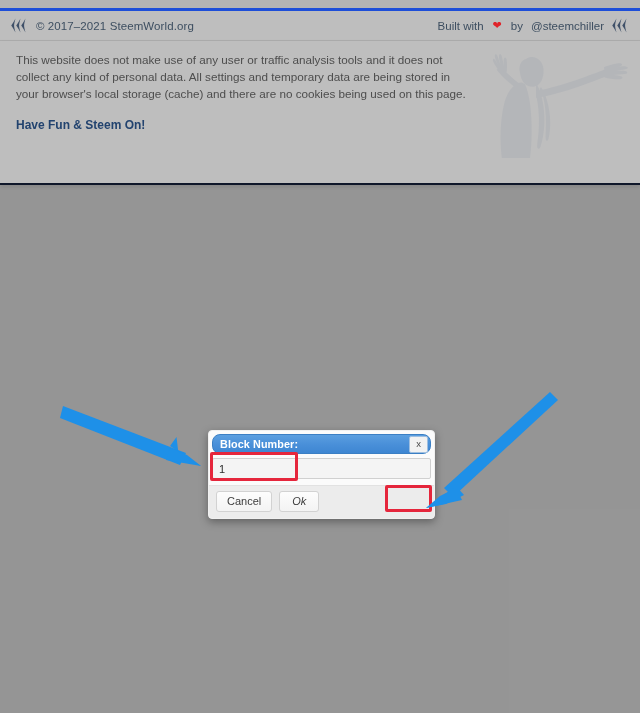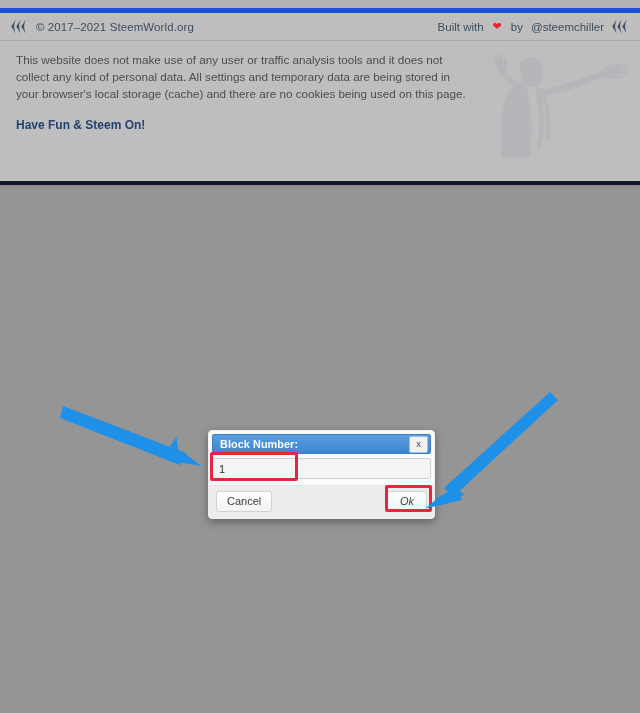--- a/index.html
+++ b/index.html
@@ -26,21 +26,21 @@
     background: #b4b4b4;
   }
 
   
   #topbar {
     position: absolute;
     left: 0; top: 8px;
     width: 640px;
     height: 33px;
     background: #bebebe;
-    border-top: 5px solid #1d4ed8;
+    border-top: 3px solid #1d4ed8;
     border-bottom: 1px solid #adadad;
     display: flex;
     align-items: center;
     box-sizing: border-box;
     padding: 0 11px;
   }
   #topbar .left,
   #topbar .right {
     display: flex;
     align-items: center;
@@ -72,21 +72,21 @@
 
   
   #info-panel {
     position: absolute;
     left: 0; top: 41px;
     width: 640px;
     height: 144px;
     background: #bebebe;
     box-sizing: border-box;
     padding: 10px 16px 0 16px;
-    border-bottom: 4px solid #0f172a;
+    border-bottom: 2px solid #0f172a;
     box-shadow: 0 2px 4px rgba(0,0,0,0.13);
     overflow: hidden;
   }
   .info-para {
     font-size: 11.7px;
     line-height: 17px;
     color: #4d4d4d;
     margin: 0 0 13px 0;
     max-width: 452px;
   }
@@ -131,21 +131,21 @@
     border-radius: 4px;
     box-shadow: 0 3px 9px rgba(0,0,0,0.35);
     box-sizing: border-box;
     overflow: hidden;
   }
   #dialog-titlebar {
     height: 20px;
     margin: 3px 3px 0 3px;
     background: linear-gradient(to bottom, #5b9fe0 0%, #4a90d9 50%, #3e86d2 100%);
     border: 1px solid #3b7fc4;
-    border-radius: 2px;
+    border-radius: 8px;
     display: flex;
     align-items: center;
     padding: 0 2px 0 7px;
     box-sizing: border-box;
   }
   #dialog-title {
     font-size: 10.8px;
     font-weight: bold;
     color: #ffffff;
     white-space: nowrap;
@@ -182,21 +182,21 @@
     color: #2b2b2b;
     padding: 0 6px;
     outline: none;
   }
   #dialog-footer {
     background: #ececec;
     border-top: 1px solid #e2e2e2;
     margin-top: 6px;
     padding: 5px 7px 6px 7px;
     display: flex;
-    justify-content: space-between;
+    justify-content: flex-start;
     gap: 7px;
   }
   .dlg-btn {
     min-width: 54px;
     height: 21px;
     background: linear-gradient(to bottom, #fdfdfd, #f3f3f3);
     border: 1px solid #d2d2d2;
     border-radius: 3px;
     font-size: 11px;
     font-family: "Liberation Sans", sans-serif;

